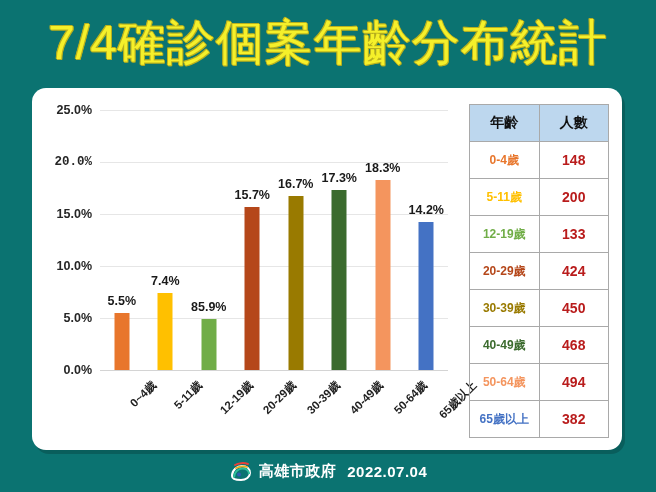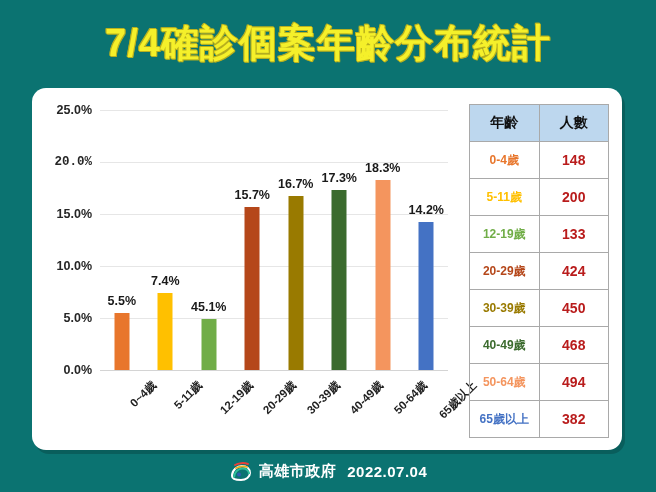--- a/index.html
+++ b/index.html
@@ -16,22 +16,22 @@
   
   .title-bar {
     position: absolute;
     top: 0; left: 0;
     width: 656px; height: 86px;
     display: flex;
     align-items: center;
     justify-content: center;
   }
   .title-text {
-    font-size: 38px;
-    font-weight: bold;
+    font-size: 48px;
+    font-weight: normal;
     color: #f5f02a;
     letter-spacing: 1px;
     white-space: nowrap;
     text-shadow:
       1px 0 0 #b8b01f, -1px 0 0 #b8b01f,
       0 1px 0 #b8b01f, 0 -1px 0 #b8b01f,
       1px 1px 0 #b8b01f, -1px -1px 0 #b8b01f;
   }
 
   
@@ -221,21 +221,21 @@
           <div class="bar-slot" style="left: 0px; width: 43.5px;">
             <div class="bar" title="0~4歲 5.5%" style="height: 57.2px; background: rgb(232, 118, 44);"></div>
             <div class="bar-value" style="bottom: 62.2px;">5.5%</div>
           </div>
           <div class="bar-slot" style="left: 43.5px; width: 43.5px;">
             <div class="bar" title="5-11歲 7.4%" style="height: 76.96px; background: rgb(255, 192, 0);"></div>
             <div class="bar-value" style="bottom: 81.96px;">7.4%</div>
           </div>
           <div class="bar-slot" style="left: 87px; width: 43.5px;">
             <div class="bar" title="12-19歲 4.9%" style="height: 50.96px; background: rgb(112, 173, 71);"></div>
-            <div class="bar-value" style="bottom: 55.96px;">45.1%</div>
+            <div class="bar-value" style="bottom: 55.96px;">85.9%</div>
           </div>
           <div class="bar-slot" style="left: 130.5px; width: 43.5px;">
             <div class="bar" title="20-29歲 15.7%" style="height: 163.28px; background: rgb(181, 71, 26);"></div>
             <div class="bar-value" style="bottom: 168.28px;">15.7%</div>
           </div>
           <div class="bar-slot" style="left: 174px; width: 43.5px;">
             <div class="bar" title="30-39歲 16.7%" style="height: 173.68px; background: rgb(153, 122, 0);"></div>
             <div class="bar-value" style="bottom: 178.68px;">16.7%</div>
           </div>
           <div class="bar-slot" style="left: 217.5px; width: 43.5px;">

